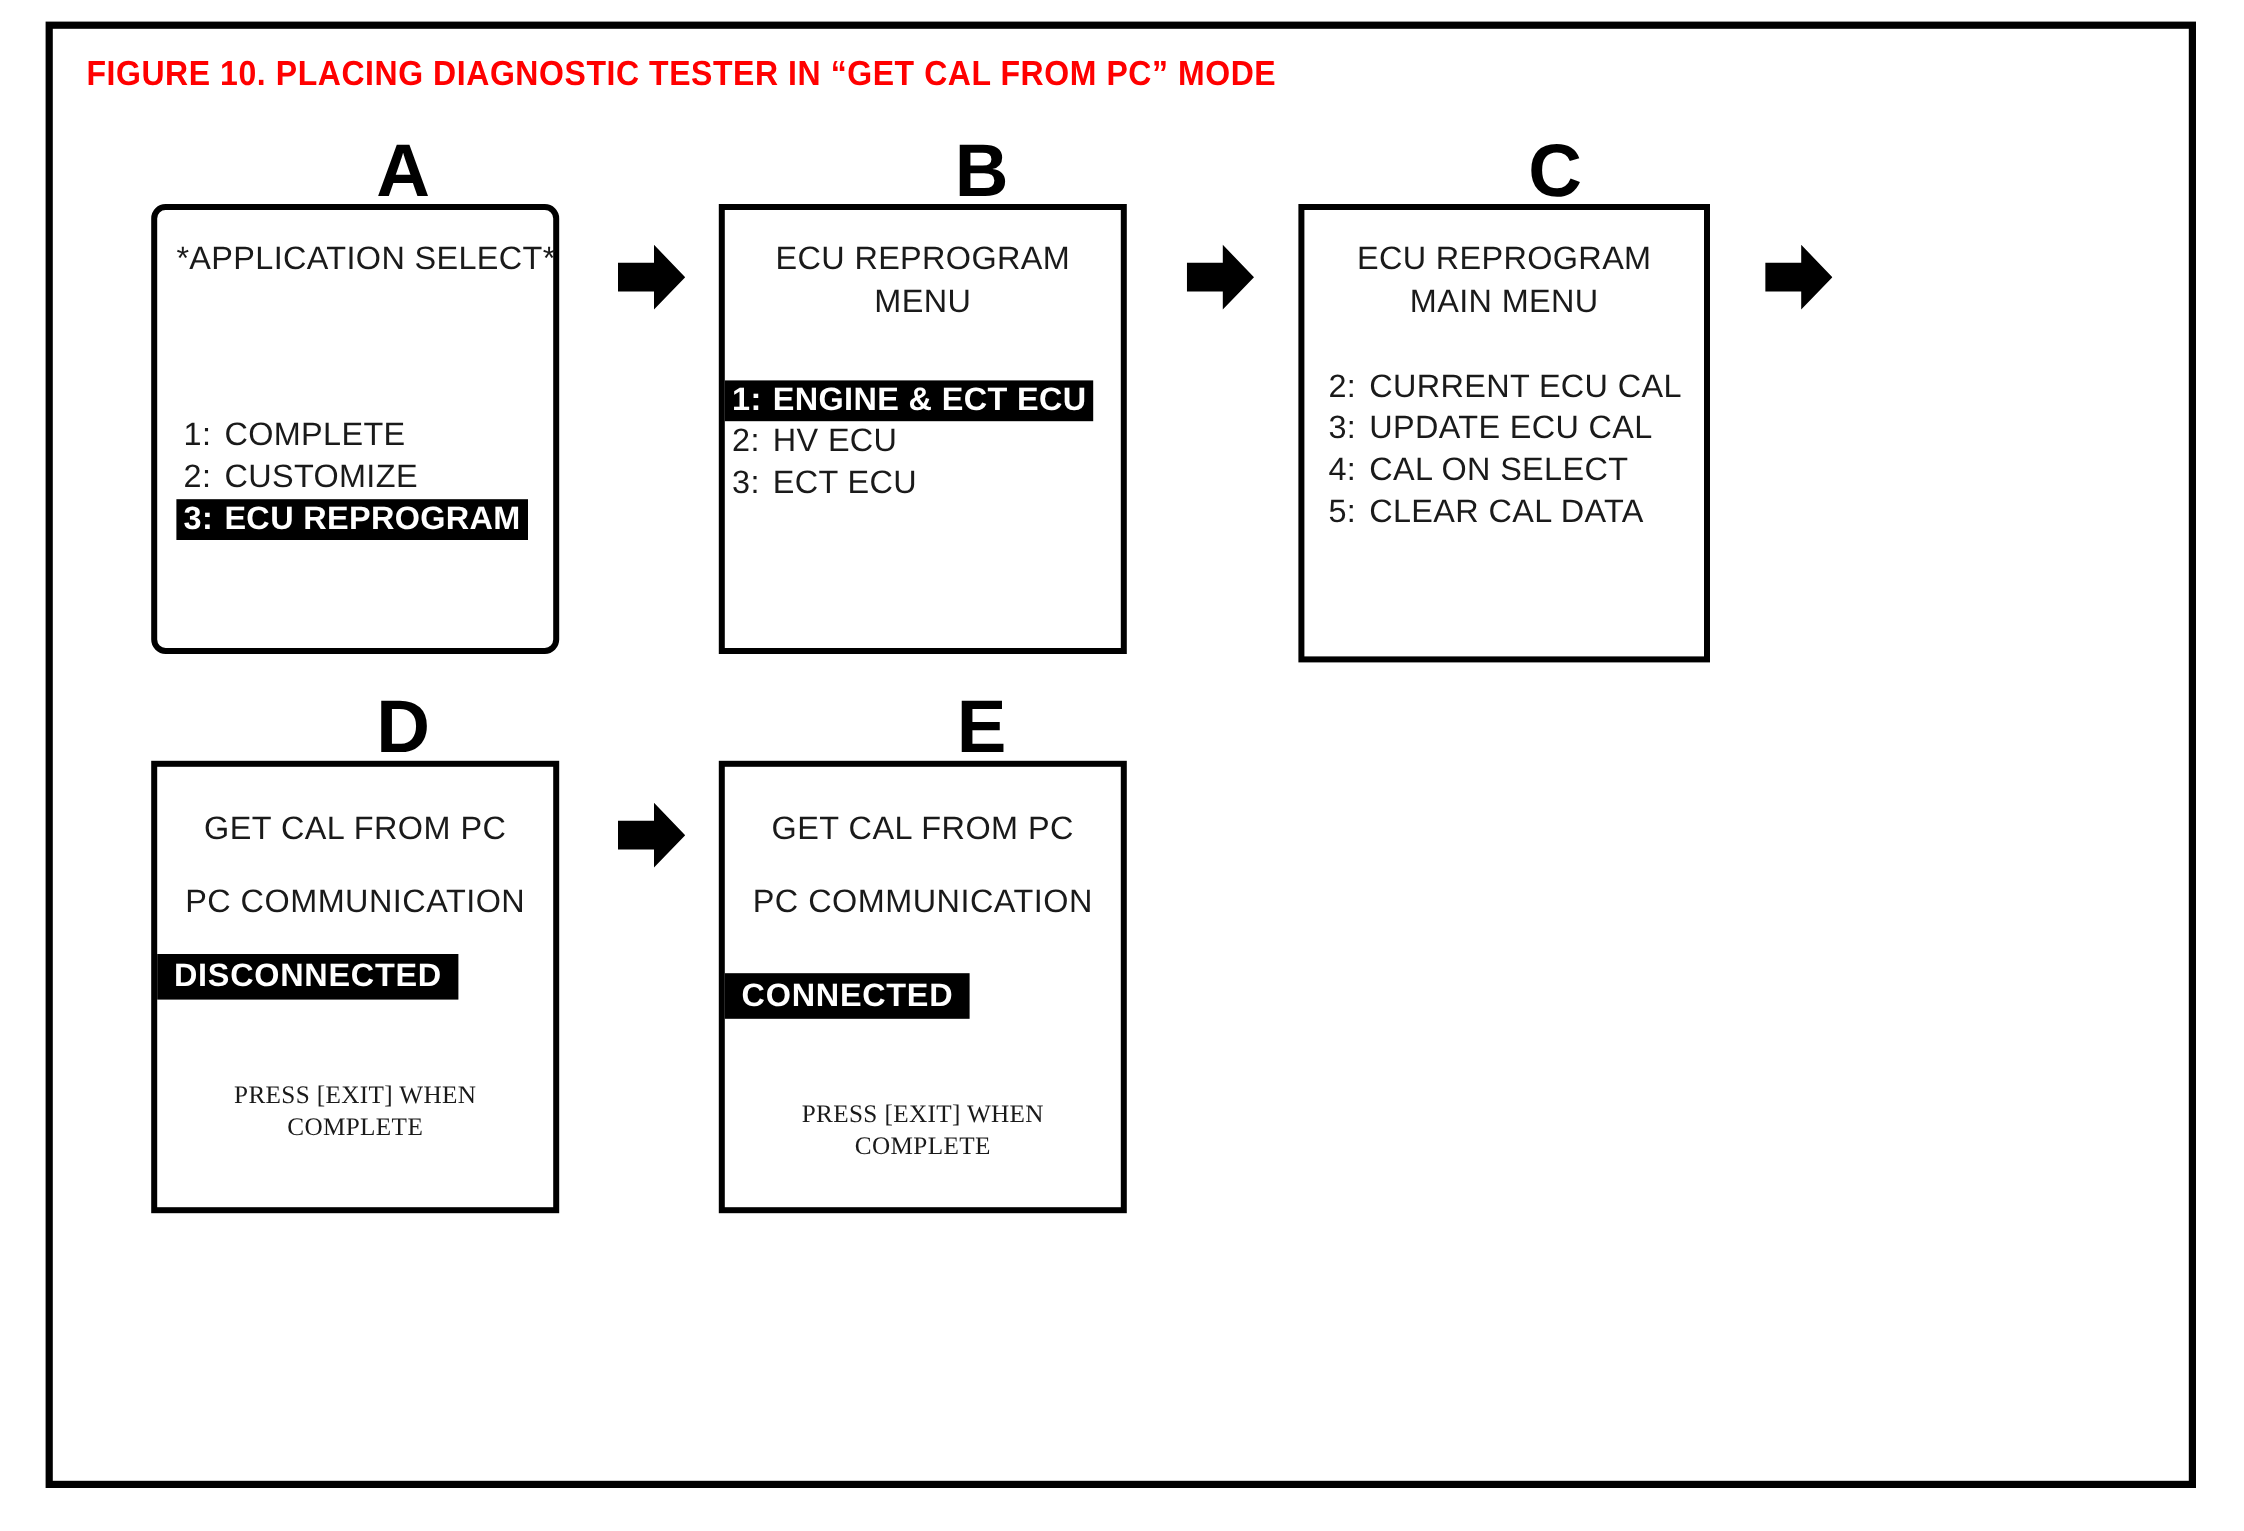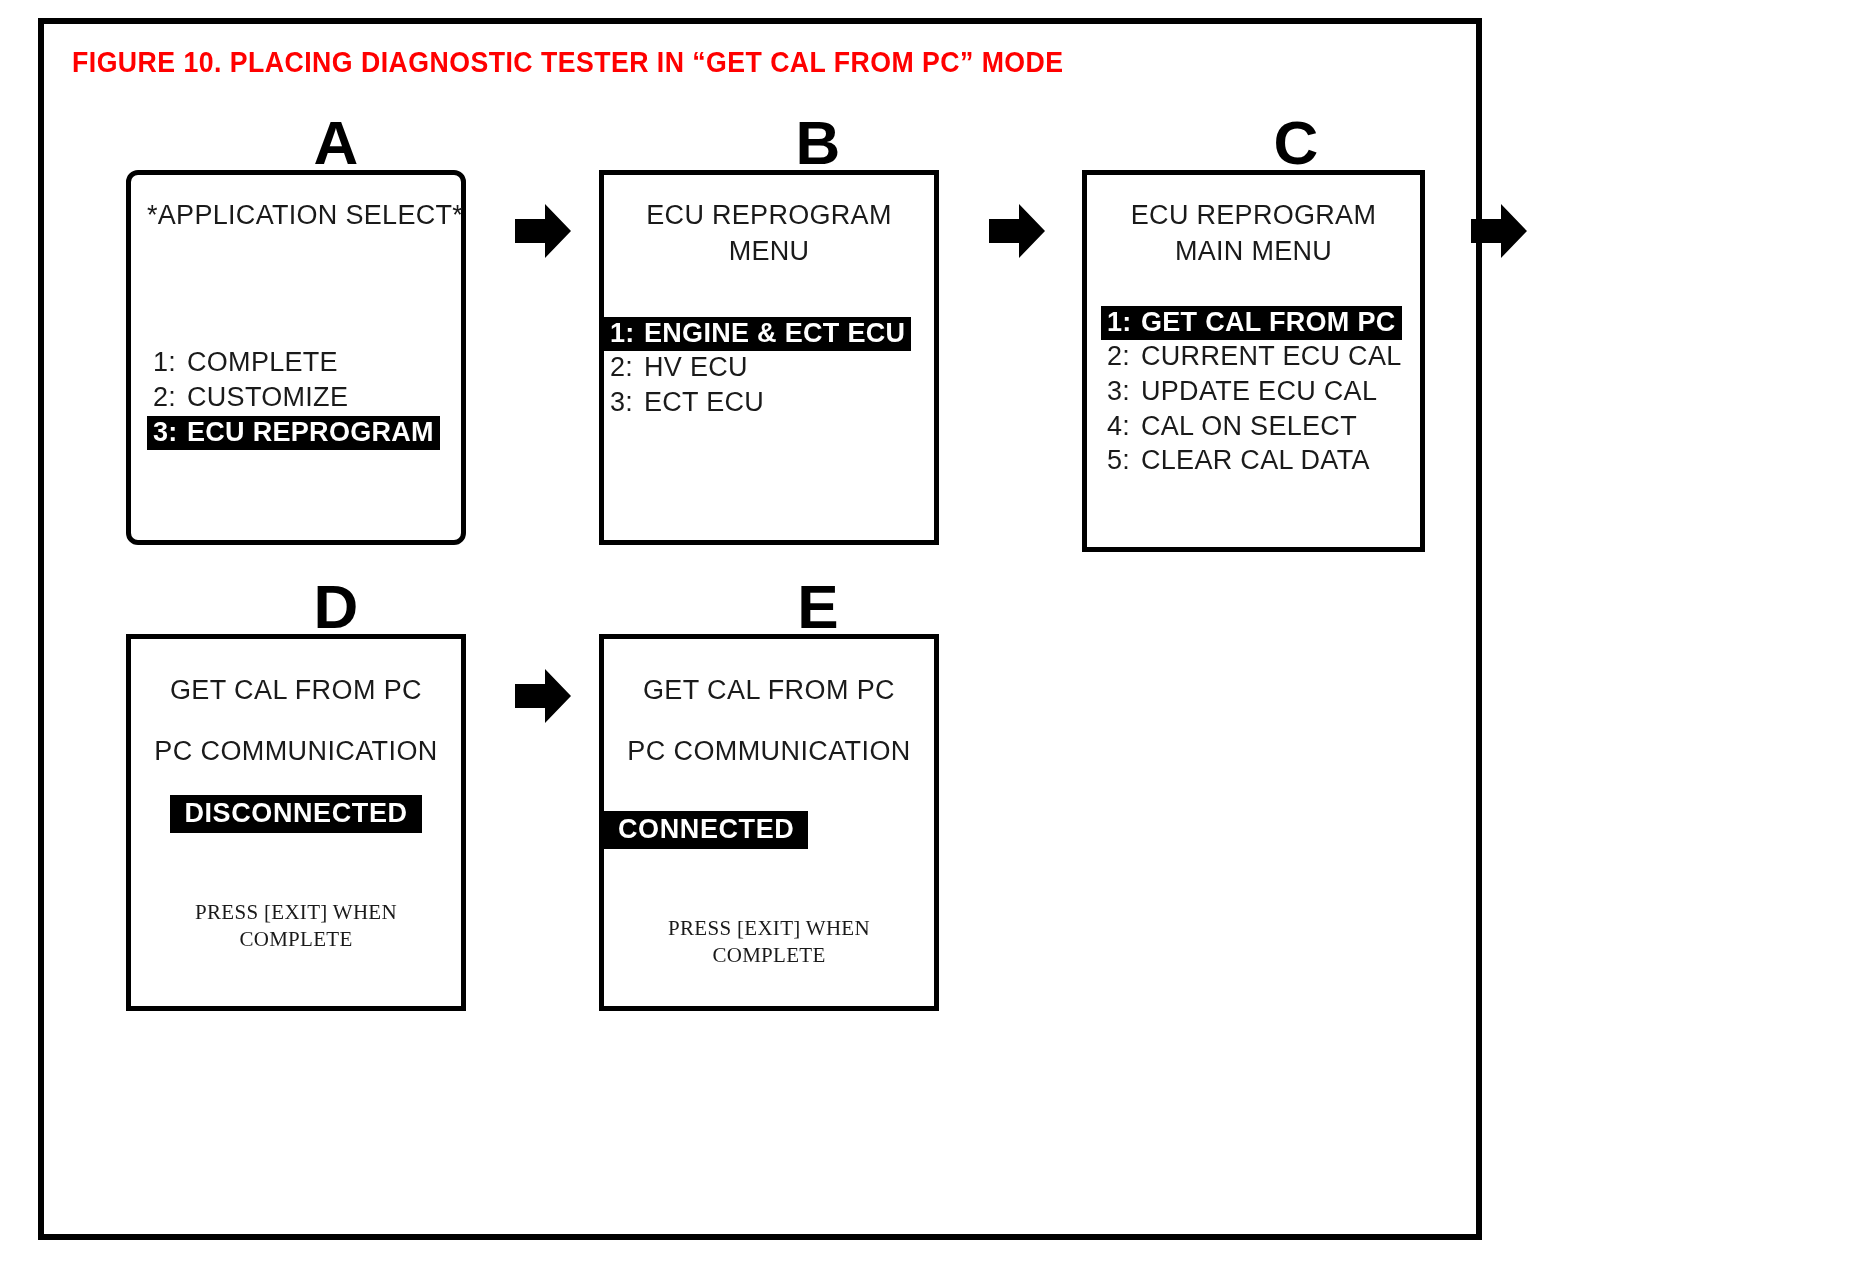--- a/index.html
+++ b/index.html
@@ -13,21 +13,21 @@
     font-family: "Liberation Sans", sans-serif;
     position: relative;
     overflow: hidden;
   }
 
   
   #figure-frame {
     position: absolute;
     left: 38px;
     top: 18px;
-    width: 1444px;
+    width: 1792px;
     height: 1222px;
     border: 6px solid #000000;
     box-sizing: border-box;
     background: #ffffff;
   }
 
   
   #figure-title {
     position: absolute;
     left: 28px;
@@ -204,25 +204,20 @@
     </svg>
   </div>
 
   <div class="panel-letter" style="left:1222px; top:88px;">C</div>
 
   <div class="screen" style="left:1038px; top:146px; width:343px; height:382px;">
     <div class="screen-title" style="margin-top:22px;">ECU REPROGRAM</div>
     <div class="screen-title">MAIN MENU</div>
     <ul class="menu-list" style="margin-top:36px; padding-left:14px;">
       <li>
-        <span class="menu-item selected">
-          <span class="menu-num">1:</span><span>GET CAL FROM PC</span>
-        </span>
-      </li>
-      <li>
         <span class="menu-item">
           <span class="menu-num">2:</span><span>CURRENT ECU CAL</span>
         </span>
       </li>
       <li>
         <span class="menu-item">
           <span class="menu-num">3:</span><span>UPDATE ECU CAL</span>
         </span>
       </li>
       <li>
@@ -242,21 +237,21 @@
     <svg viewBox="0 0 56 58" preserveAspectRatio="none">
       <path d="M0,17 L30,17 L30,2 L56,29 L30,56 L30,41 L0,41 Z" fill="#000000"></path>
     </svg>
   </div>
 
   <div class="panel-letter" style="left:262px; top:552px;">D</div>
 
   <div class="screen" style="left:82px; top:610px; width:340px; height:377px;">
     <div class="status-line" style="margin-top:36px;">GET CAL FROM PC</div>
     <div class="status-line" style="margin-top:30px;">PC COMMUNICATION</div>
-    <div style="text-align:center; margin-top:28px;">
+    <div style="margin-top:28px;">
       <span class="status-badge">DISCONNECTED</span>
     </div>
     <div class="status-footer" style="margin-top:66px;">PRESS [EXIT] WHEN</div>
     <div class="status-footer">COMPLETE</div>
   </div>
 
   <div class="block-arrow" style="left:471px; top:643px;">
     <svg viewBox="0 0 56 58" preserveAspectRatio="none">
       <path d="M0,17 L30,17 L30,2 L56,29 L30,56 L30,41 L0,41 Z" fill="#000000"></path>
     </svg>

